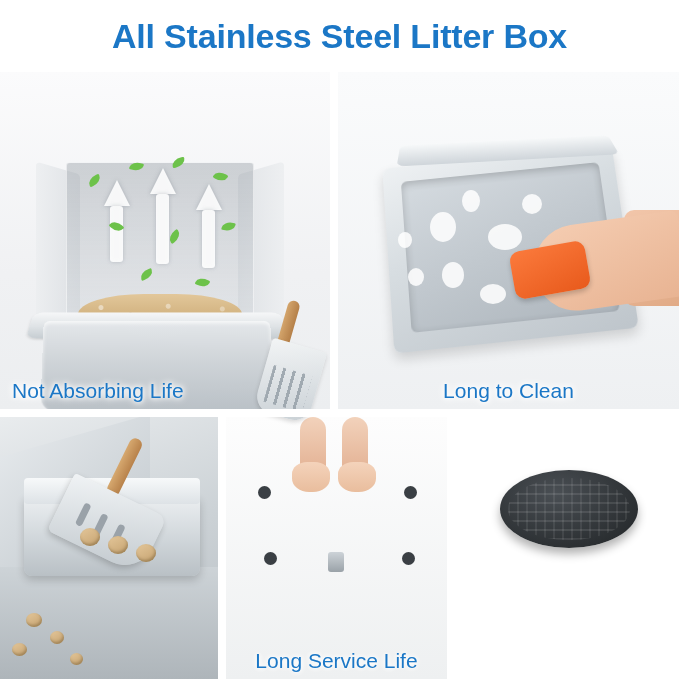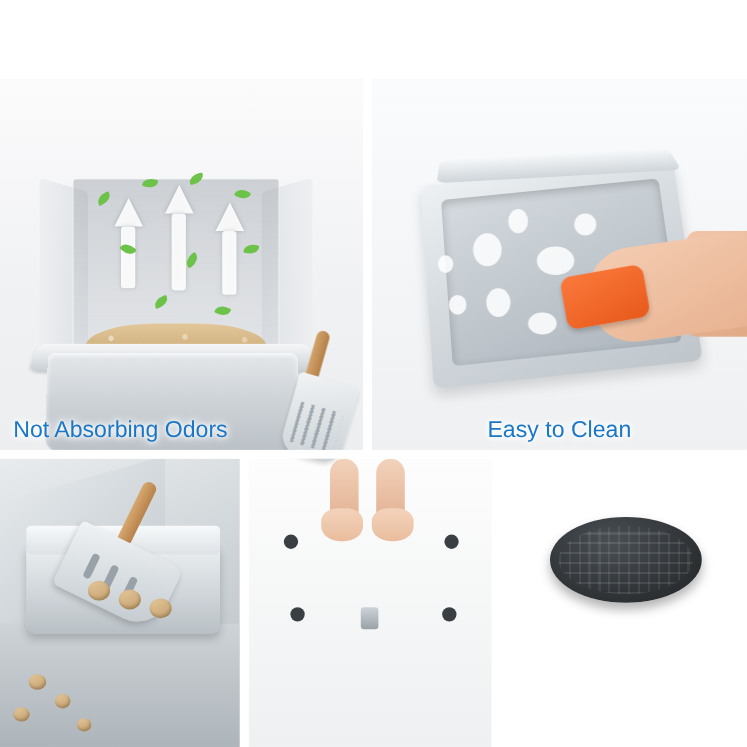--- a/index.html
+++ b/index.html
@@ -356,20 +356,23 @@
     background:
       repeating-linear-gradient(0deg, rgba(255,255,255,.10) 0 2px, transparent 2px 9px),
       repeating-linear-gradient(90deg, rgba(255,255,255,.08) 0 2px, transparent 2px 9px);
   }
 </style>
 </head>
 <body>
 
 <div class="page">
 
+  <div class="title-bar">
+    <div class="title-text">All Stainless Steel Litter Box</div>
+  </div>
 
   <div class="panel" id="panel-odors">
     <div class="p1-bg"></div>
 
     <div class="p1-wall-left"></div>
     <div class="p1-wall-right"></div>
     <div class="p1-inner-back"></div>
 
     <div class="arrow-up" style="left:104px; top:108px;"></div>
     <div class="arrow-stem" style="left:110px; top:134px; height:56px;"></div>
@@ -385,21 +388,21 @@
     <div class="leaf" style="left:110px; top:150px; transform:rotate(42deg);"></div>
     <div class="leaf" style="left:168px; top:160px; transform:rotate(-38deg);"></div>
     <div class="leaf" style="left:222px; top:150px; transform:rotate(12deg);"></div>
     <div class="leaf" style="left:140px; top:198px; transform:rotate(-20deg);"></div>
     <div class="leaf" style="left:196px; top:206px; transform:rotate(26deg);"></div>
 
     <div class="p1-litter"></div>
     <div class="p1-box-rim"></div>
     <div class="p1-box-body"></div>
 
-    <div class="caption left">Not Absorbing Odors</div>
+    <div class="caption left">Not Absorbing Life</div>
   </div>
 
   <div class="p1-scoop-handle" style="position:absolute; left:282px; top:300px; z-index:30;"></div>
   <div class="p1-scoop-head" style="position:absolute; left:262px; top:344px; z-index:30;"></div>
 
   <div class="panel" id="panel-clean">
     <div class="p2-bg"></div>
 
     <div class="p2-tray">
       <div class="p2-tray-inner"></div>
@@ -412,21 +415,21 @@
     <div class="water" style="left:104px; top:190px; width:22px; height:26px;"></div>
     <div class="water" style="left:70px;  top:196px; width:16px; height:18px;"></div>
     <div class="water" style="left:184px; top:122px; width:20px; height:20px;"></div>
     <div class="water" style="left:142px; top:212px; width:26px; height:20px;"></div>
     <div class="water" style="left:60px;  top:160px; width:14px; height:16px;"></div>
 
     <div class="p2-arm"></div>
     <div class="p2-hand"></div>
     <div class="p2-sponge"></div>
 
-    <div class="caption">Easy to Clean</div>
+    <div class="caption">Long to Clean</div>
   </div>
 
   <div class="panel" id="panel-sticky">
     <div class="p3-bg"></div>
     <div class="p3-corner"></div>
     <div class="p3-floor"></div>
 
     <div class="pellet" style="left:26px;  top:196px; width:16px; height:14px;"></div>
     <div class="pellet" style="left:50px;  top:214px; width:14px; height:13px;"></div>
     <div class="pellet" style="left:12px;  top:226px; width:15px; height:13px;"></div>
@@ -439,20 +442,21 @@
     <div class="p3-slot" style="left:22px; top:22px;"></div>
     <div class="p3-slot" style="left:42px; top:24px;"></div>
     <div class="p3-slot" style="left:62px; top:26px;"></div>
   </div>
   <div class="pellet" style="left:80px;  top:528px; width:20px; height:18px; z-index:31;"></div>
   <div class="pellet" style="left:108px; top:536px; width:20px; height:18px; z-index:31;"></div>
   <div class="pellet" style="left:136px; top:544px; width:20px; height:18px; z-index:31;"></div>
 
   <div class="panel" id="panel-life">
     <div class="p4-bg"></div>
+    <div class="caption">Long Service Life</div>
   </div>
 
   <div class="leg" style="left:300px; top:417px; width:26px; height:56px; z-index:25;"></div>
   <div class="leg" style="left:342px; top:417px; width:26px; height:56px; z-index:25;"></div>
   <div class="foot-shape" style="left:292px; top:462px; width:38px; height:30px; z-index:26;"></div>
   <div class="foot-shape" style="left:338px; top:462px; width:38px; height:30px; z-index:26;"></div>
 
   <div class="p4-top" style="z-index:24;"></div>
   <div class="p4-box" style="z-index:23;"></div>
   <div class="p4-foot" style="left:258px; top:486px; z-index:27;"></div>

